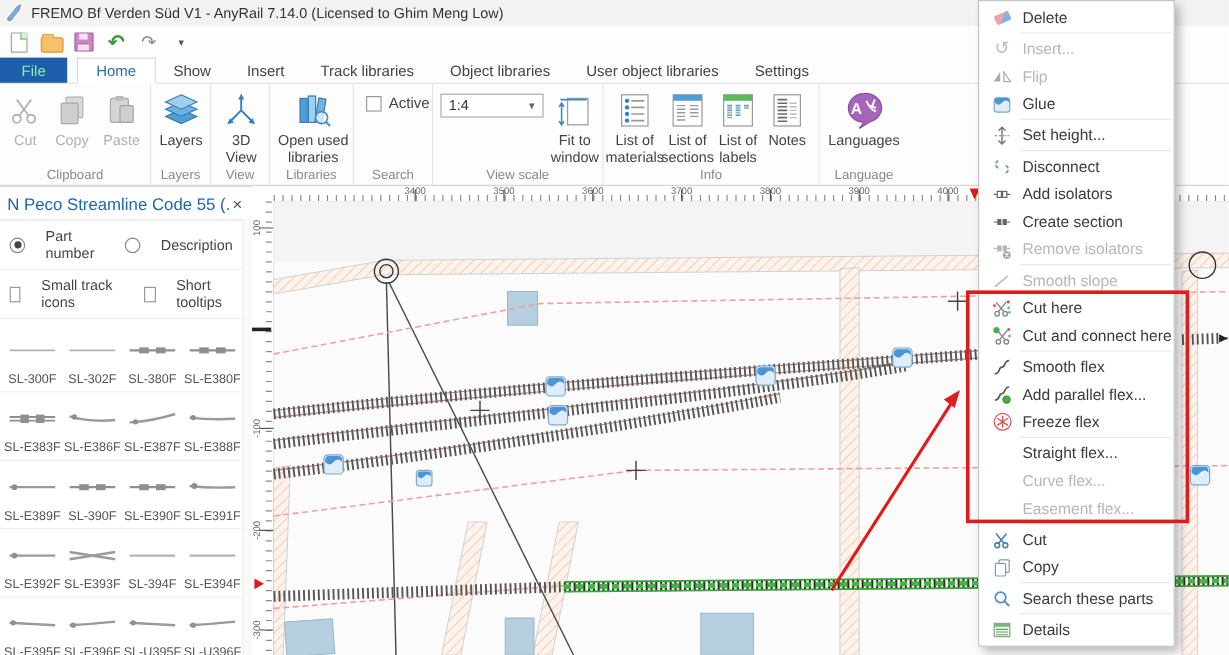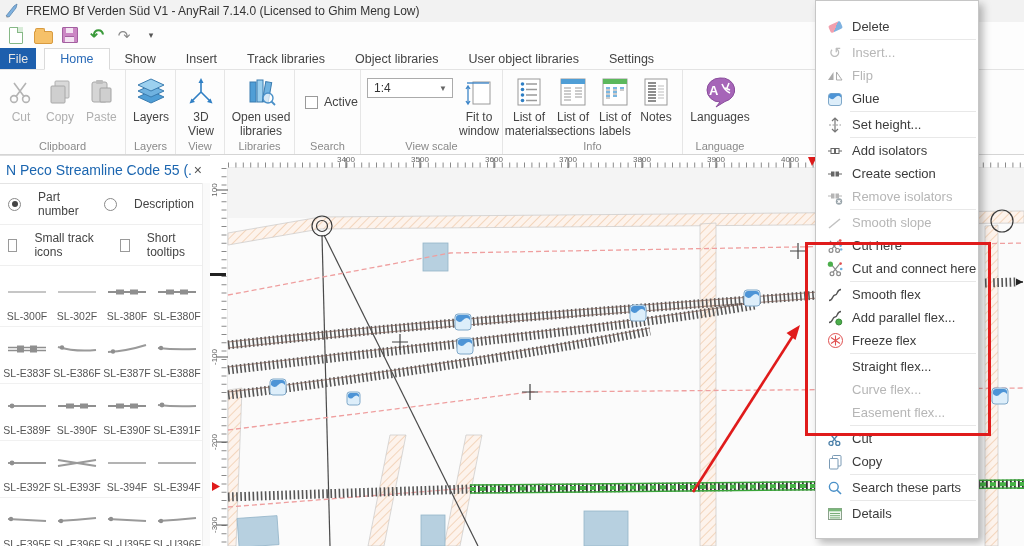--- a/index.html
+++ b/index.html
@@ -21,55 +21,55 @@
   .ic-save{width:14px;height:14px;background:#cb87c4;border:1px solid #a360a0;border-radius:1px;position:relative;}
   .ic-save:before{content:"";position:absolute;left:3px;top:0;width:7px;height:5px;background:#f3e3f2;}
   .ic-save:after{content:"";position:absolute;left:2px;bottom:0;width:9px;height:5px;background:#f3e3f2;border-top:1px solid #a360a0;}
   .glyph-undo{color:#3a9a3a;font-size:17px;font-weight:bold;line-height:1;}
   .glyph-redo{color:#8a8a8a;font-size:15px;line-height:1;}
   .glyph-caret{color:#555;font-size:9px;line-height:1;}
   
   .tabbar{position:absolute;left:0;top:48px;width:1024px;height:22px;background:#fdfdfd;
           display:flex;align-items:stretch;font-size:12.5px;border-bottom:1px solid #e3e3e3;box-sizing:border-box;}
   .tab{padding:0 15px;display:flex;align-items:center;color:#444;cursor:default;}
-  .tab.file{background:#1d5fad;color:#e5e5e5;padding:0 8px;}
+  .tab.file{background:#1d5fad;color:#86efac;padding:0 18px;}
   .tab.active{background:#fff;color:#2a6bb8;border:1px solid #dadada;border-bottom:1px solid #fff;margin-bottom:-1px;}
   
   .ribbon{position:absolute;left:0;top:70px;width:1024px;height:85px;background:#fdfdfd;
           border-bottom:1px solid #d5d5d5;box-sizing:border-box;display:flex;}
   .rgroup{position:relative;border-right:1px solid #e6e6e6;height:100%;box-sizing:border-box;flex:none;}
   .rgroup .glabel{position:absolute;bottom:2px;left:0;right:0;text-align:center;font-size:11px;color:#8a8a8a;}
   .rbtn{position:absolute;top:6px;display:flex;flex-direction:column;align-items:center;font-size:12px;color:#444;line-height:1.15;text-align:center;cursor:default;}
   .rbtn .bicon{height:32px;display:flex;align-items:center;justify-content:center;margin-bottom:3px;}
   .rbtn.disabled{color:#b0b0b0;}
   .combo{position:absolute;left:6px;top:8px;width:86px;height:20px;border:1px solid #ababab;background:#fff;
          font-size:12px;display:flex;align-items:center;padding-left:6px;box-sizing:border-box;color:#333;}
   .combo .arrow{margin-left:auto;margin-right:5px;font-size:8px;color:#666;}
-  .chkrow{position:absolute;left:10px;top:25px;display:flex;align-items:center;gap:6px;font-size:12.5px;color:#444;}
+  .chkrow{position:absolute;left:10px;top:9px;display:flex;align-items:center;gap:6px;font-size:12.5px;color:#444;}
   .cb{width:13px;height:13px;border:1px solid #9a9a9a;background:#fff;box-sizing:border-box;}
   
   .panel{position:absolute;left:0;top:155px;width:210px;height:391px;background:#fff;border-top:1px solid #e0e0e0;box-sizing:border-box;font-size:12px;}
   .panel-head{height:27px;display:flex;align-items:center;padding:0 6px;border-bottom:1px solid #e4e4e4;}
   .panel-title{color:#1c66b0;font-size:14px;white-space:nowrap;overflow:hidden;}
   .panel-close{margin-left:auto;color:#555;font-size:14px;cursor:default;padding:0 2px;}
   .optrow{display:flex;align-items:center;gap:17px;padding:6px 8px;border-bottom:1px solid #efefef;color:#444;}
   .radio{width:13px;height:13px;border:1px solid #8a8a8a;border-radius:50%;box-sizing:border-box;position:relative;background:#fff;flex:none;}
   .radio.sel:after{content:"";position:absolute;left:2.5px;top:2.5px;width:6px;height:6px;border-radius:50%;background:#444;}
   .optrow label{margin-right:8px;}
   .lib-grid{padding-top:4px;}
   .lib-row{display:flex;border-bottom:1px solid #f1f1f1;padding:8px 0 4px 2px;}
   .lib-item{width:50px;display:flex;flex-direction:column;align-items:center;cursor:default;}
   .lib-item svg{margin:6px 0 10px 0;}
   .lib-label{font-size:10.5px;color:#555;}
   .panel-scroll{position:absolute;right:0;top:27px;bottom:0;width:7px;background:#fafafa;border-left:1px solid #ededed;}
   
   .canvas{position:absolute;left:210px;top:155px;width:814px;height:391px;background:#fbfbfb;}
   
   .cmenu{position:absolute;left:815px;top:0;width:164px;height:539px;background:#fff;border:1px solid #c6c6c6;
-         box-shadow:4px 4px 8px rgba(0,0,0,.28);box-sizing:border-box;z-index:5;padding-top:14px;font-size:13px;color:#3b3b3b;}
+         box-shadow:4px 4px 8px rgba(0,0,0,.28);box-sizing:border-box;z-index:5;padding-top:2px;font-size:13px;color:#3b3b3b;}
   .mi{height:23px;display:flex;align-items:center;cursor:default;}
   .mi .mic{width:22px;margin-left:8px;display:flex;align-items:center;justify-content:center;flex:none;}
   .mi .mil{margin-left:6px;white-space:nowrap;}
   .mi.dis{color:#b6b6b6;}
   .msep{height:1px;background:#e8e8e8;margin:1px 2px 1px 34px;}
   .ic-eraser{display:inline-block;width:13px;height:8px;border-radius:2px;transform:rotate(-24deg);
              background:linear-gradient(135deg,#f2a0ae 52%,#7fb2e0 52%);}
   .glyph-rotate{font-size:15px;color:#bdbdbd;line-height:1;}
   .freeze{width:15px;height:15px;border:1.4px solid #e05050;border-radius:50%;display:flex;align-items:center;justify-content:center;box-sizing:border-box;}
   
@@ -658,20 +658,29 @@
           <path d="M8 1 V15 M5 4 L8 1 L11 4 M5 12 L8 15 L11 12" stroke="#777" fill="none" stroke-width="1.2"></path>
           <path d="M2 8 h12" stroke="#999" stroke-dasharray="2 1.5"></path>
         </svg>
       </span>
       <span class="mil">Set height...</span>
     </div>
   <div class="msep"></div>
   <div class="mi">
       <span class="mic">
         <svg width="16" height="16">
+          <path d="M5 9 a3.2 3.2 0 0 1 -1 -5.5 L6 2.2" stroke="#5f9bd1" fill="none" stroke-width="1.5" stroke-dasharray="3 1.5"></path>
+          <path d="M11 7 a3.2 3.2 0 0 1 1 5.5 L10 13.8" stroke="#5f9bd1" fill="none" stroke-width="1.5" stroke-dasharray="3 1.5"></path>
+        </svg>
+      </span>
+      <span class="mil">Disconnect</span>
+    </div>
+  <div class="mi">
+      <span class="mic">
+        <svg width="16" height="16">
           <path d="M1 8 h3 M12 8 h3" stroke="#666"></path>
           <rect x="4" y="5.5" width="3.5" height="5" fill="none" stroke="#666"></rect>
           <rect x="8.5" y="5.5" width="3.5" height="5" fill="none" stroke="#666"></rect>
         </svg>
       </span>
       <span class="mil">Add isolators</span>
     </div>
   <div class="mi">
       <span class="mic">
         <svg width="16" height="16">

